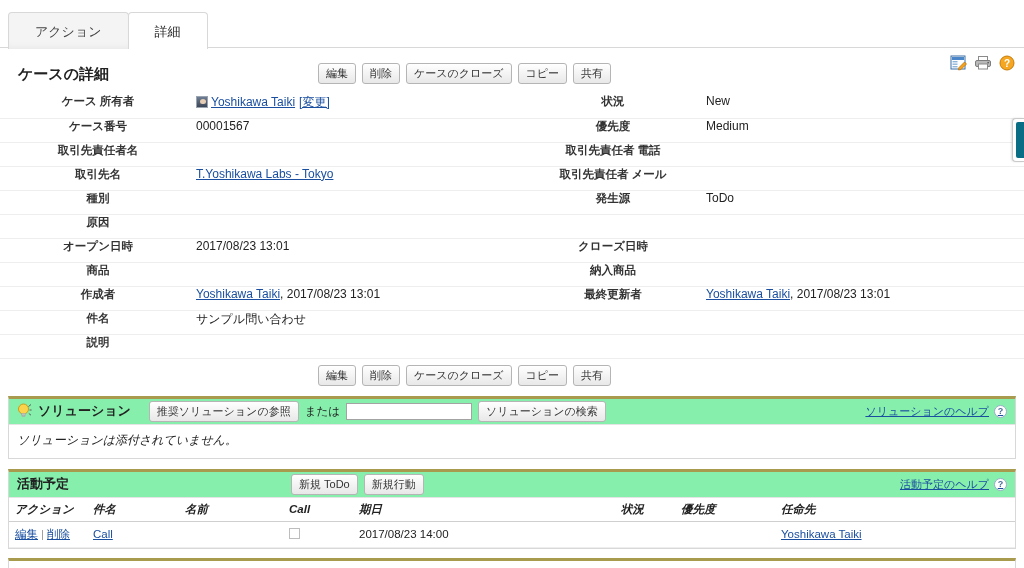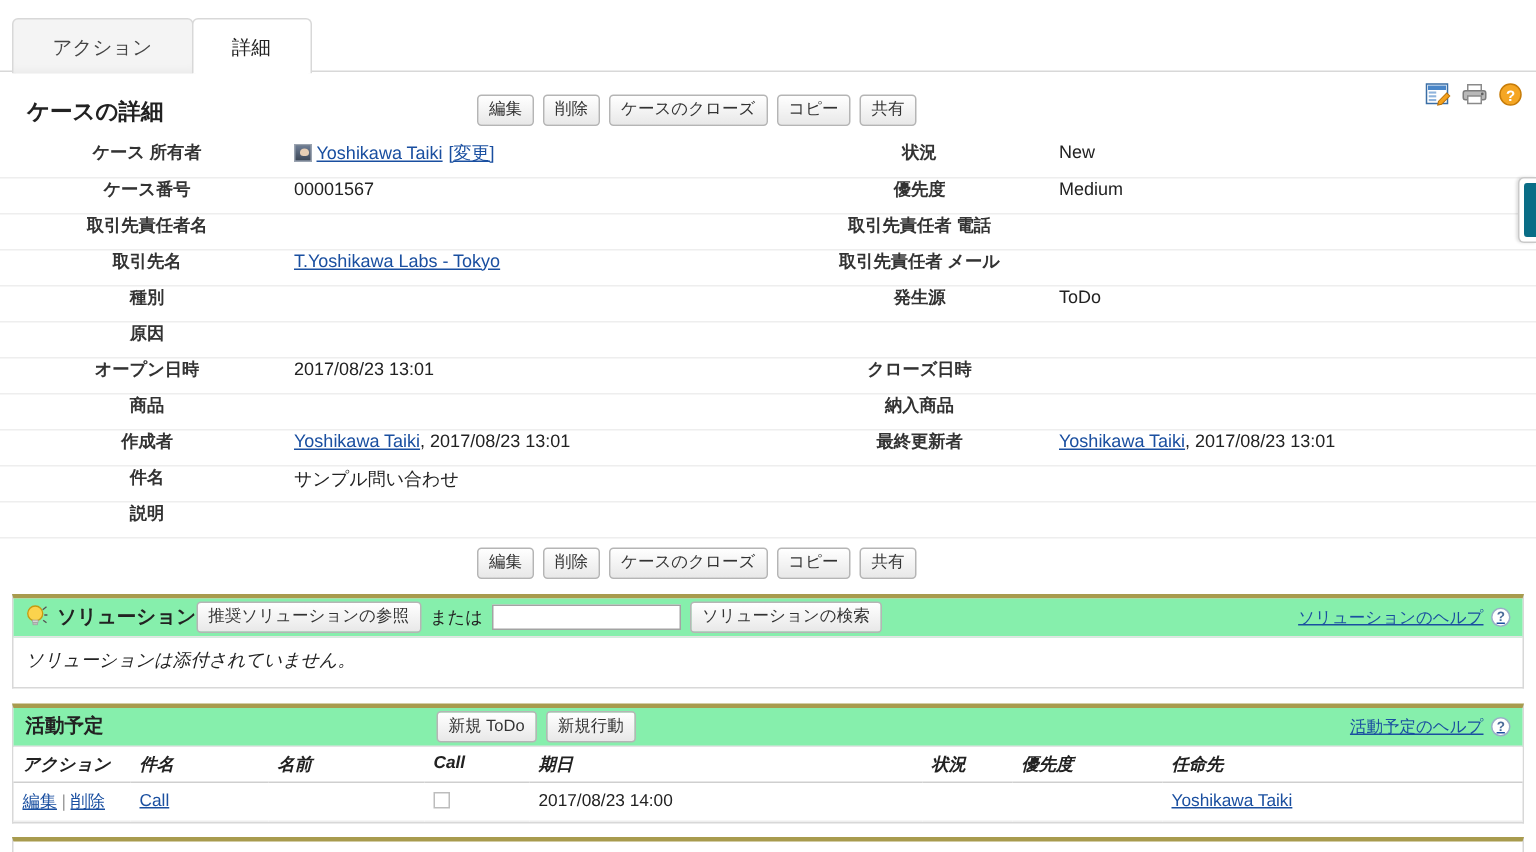--- a/index.html
+++ b/index.html
@@ -92,21 +92,21 @@
   .panel-hd {
     position: relative; height: 26px;
     background: #86efac;
     border-bottom: 1px solid #e4e4e4;
     display: flex; align-items: center; padding: 0 8px;
   }
   .panel-title { font-size: 13px; font-weight: bold; color: #222; white-space: nowrap; }
   .bulb {
     width: 15px; height: 16px; margin-right: 6px; flex: 0 0 auto;
   }
-  .hd-controls { display: flex; align-items: center; gap: 6px; }
+  .hd-controls { display: flex; align-items: center; gap: 6px; margin-left: 18px; }
   .orlbl { font-size: 11.5px; color: #222; }
   .sinput {
     width: 126px; height: 17px; border: 1px solid #a3a3a3; background:#fff;
     font-size: 11px; padding: 0 3px; font-family: "Liberation Sans", sans-serif;
   }
   .helplink {
     position: absolute; right: 8px; top: 5px;
     font-size: 11px; color: #1a4fa0; text-decoration: underline;
     cursor: pointer; display: flex; align-items: center; gap: 5px;
   }

